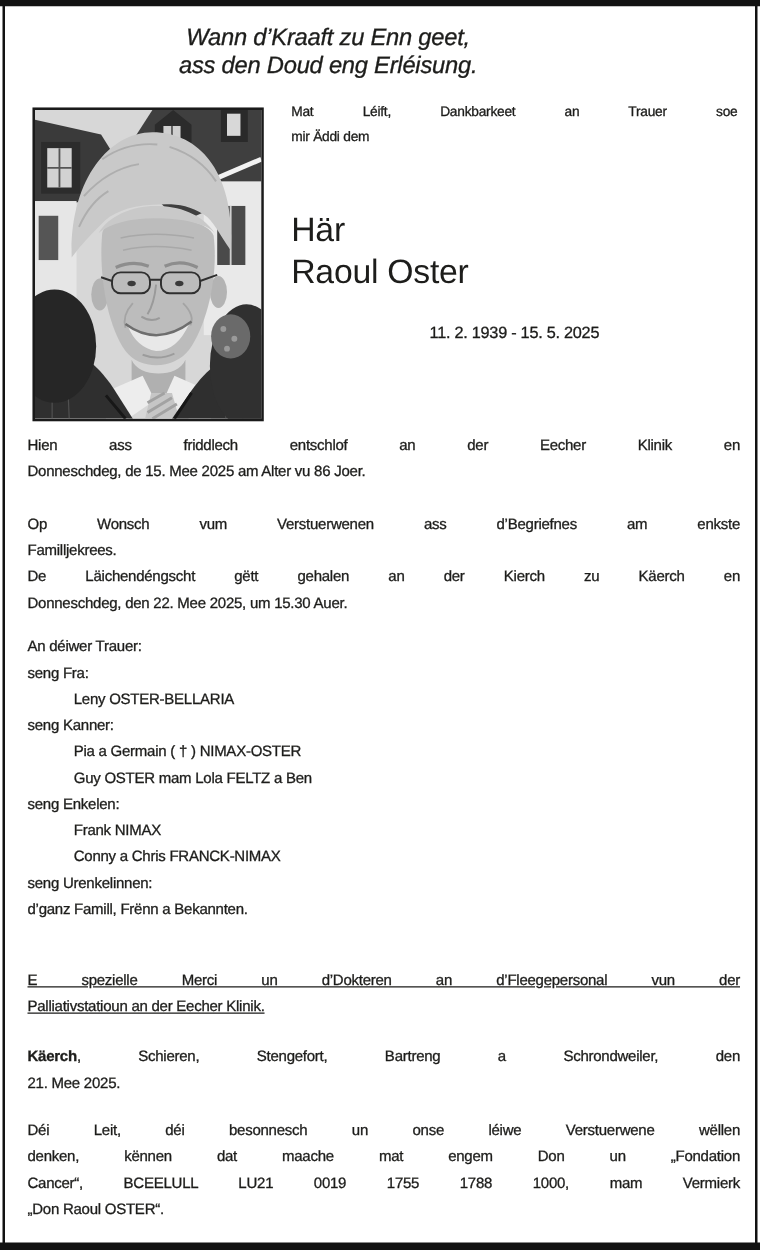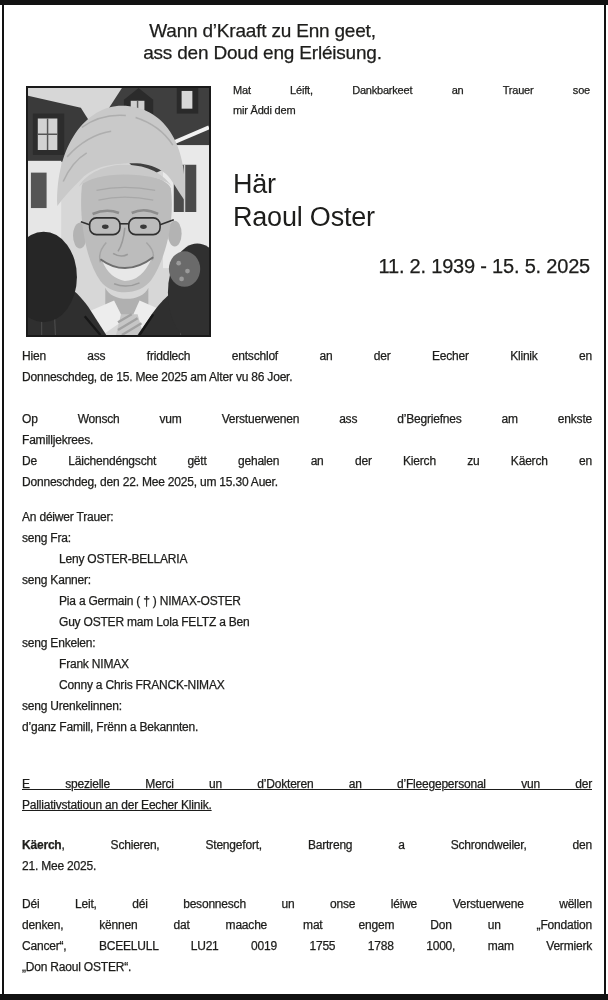--- a/index.html
+++ b/index.html
@@ -14,34 +14,34 @@
   .frame { position:absolute; background:#121212; }
   .frame.top    { left:0; top:0; width:608px; height:5px; }
   .frame.bottom { left:0; top:994px; width:608px; height:6px; }
   .frame.left   { left:2px; top:0; width:2px; height:1000px; }
   .frame.right  { left:604px; top:0; width:2px; height:1000px; }
 
   .txt { -webkit-text-stroke:0.25px #1d1d1b; letter-spacing:-0.2px; }
 
   .epigraph {
     position:absolute; left:0; top:20px; width:525px;
-    text-align:center; font-size:19px; line-height:22px;
+    text-align:center; font-style:italic; font-size:19px; line-height:22px;
   }
 
   .photo {
     position:absolute; left:26px; top:86px; width:185px; height:251px;
     border:2px solid #1a1a1a; box-sizing:border-box; background:#d7d7d7;
   }
   .photo svg { display:block; width:100%; height:100%; }
 
   .rightcol { position:absolute; left:233px; width:357px; }
   .intro   { top:80px; font-size:11px; line-height:20px; }
   .jline   { text-align:justify; text-align-last:justify; }
   .titleblk{ top:168px; text-align:left; font-weight:normal; font-size:27px; line-height:33px; letter-spacing:-0.2px; }
-  .dates   { top:256px; text-align:right; font-size:20px; line-height:20px; }
+  .dates   { top:256px; text-align:center; font-size:13px; line-height:20px; }
 
   .body-block { position:absolute; left:22px; width:570px; font-size:12px; line-height:21px; }
   .announce { top:346px; }
   .funeral  { top:409px; }
   .mourning { top:507px; }
   .mourning .name { padding-left:37px; }
   .thanks   { top:774px;text-decoration:underline; }
   .places   { top:835px; }
   .donation { top:894px; }
   .b { font-weight:bold; }

